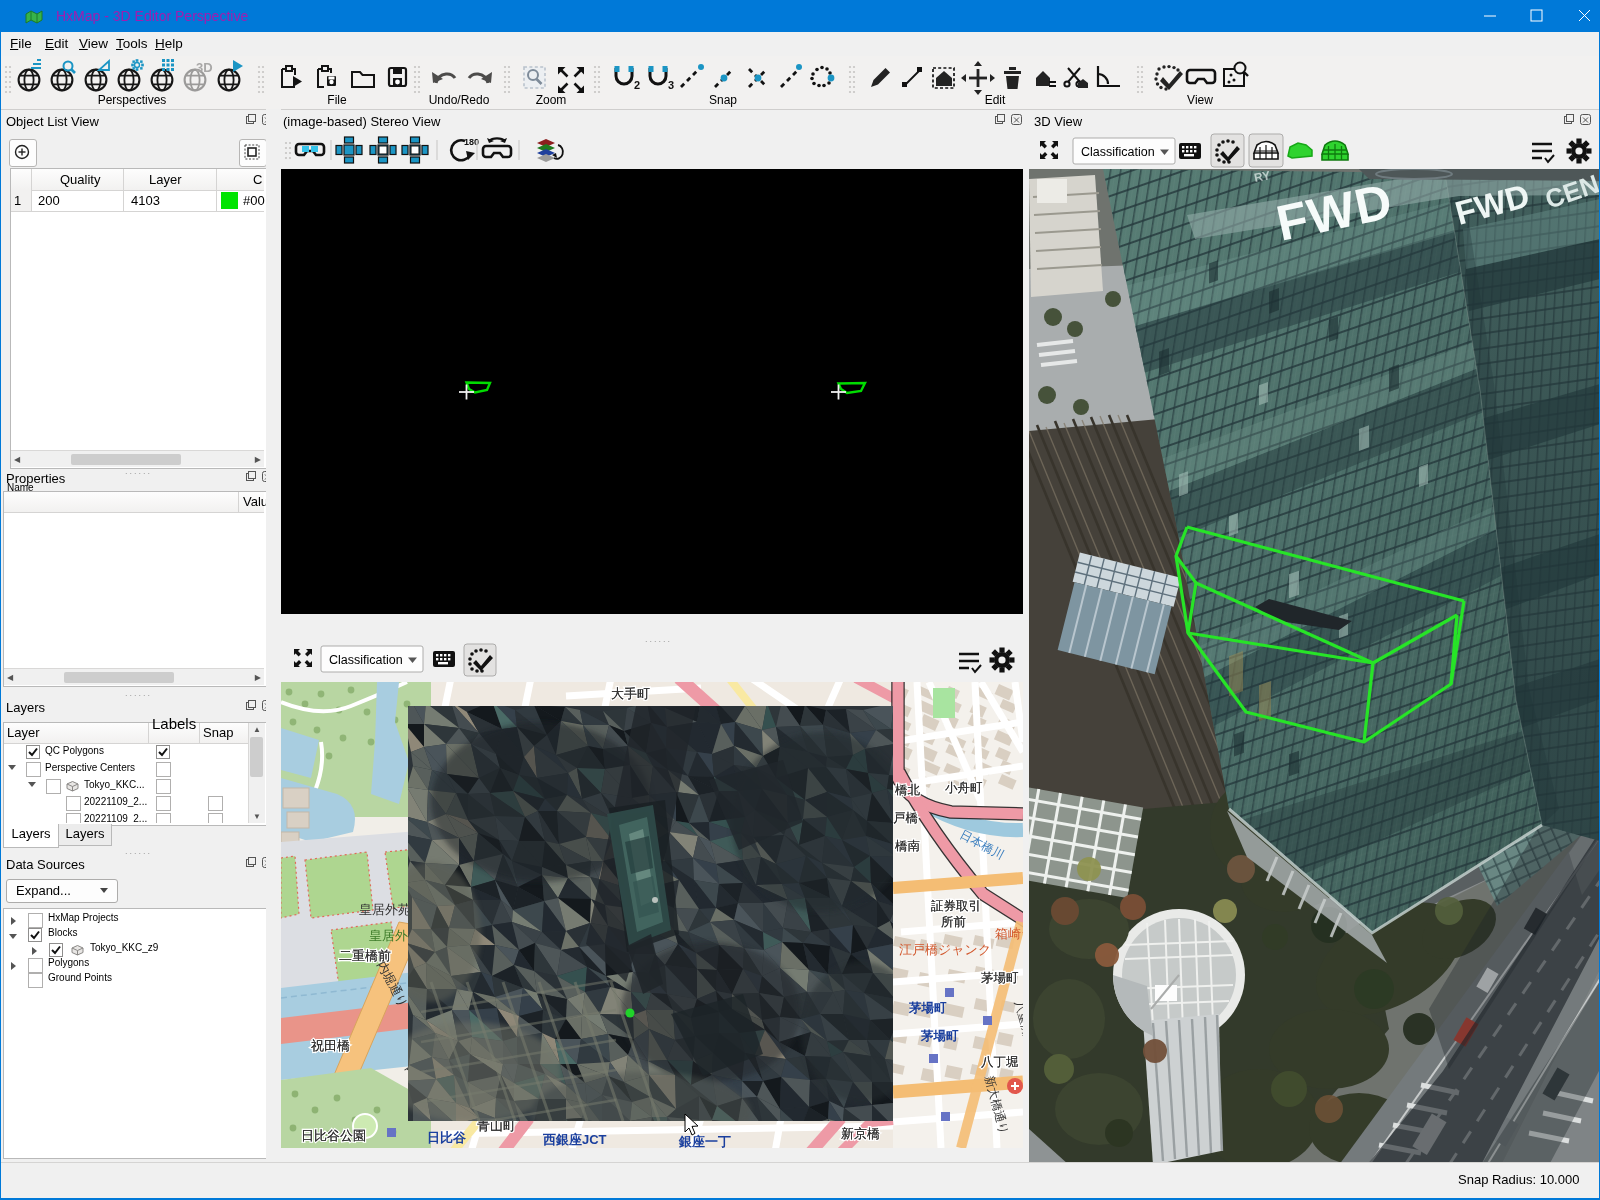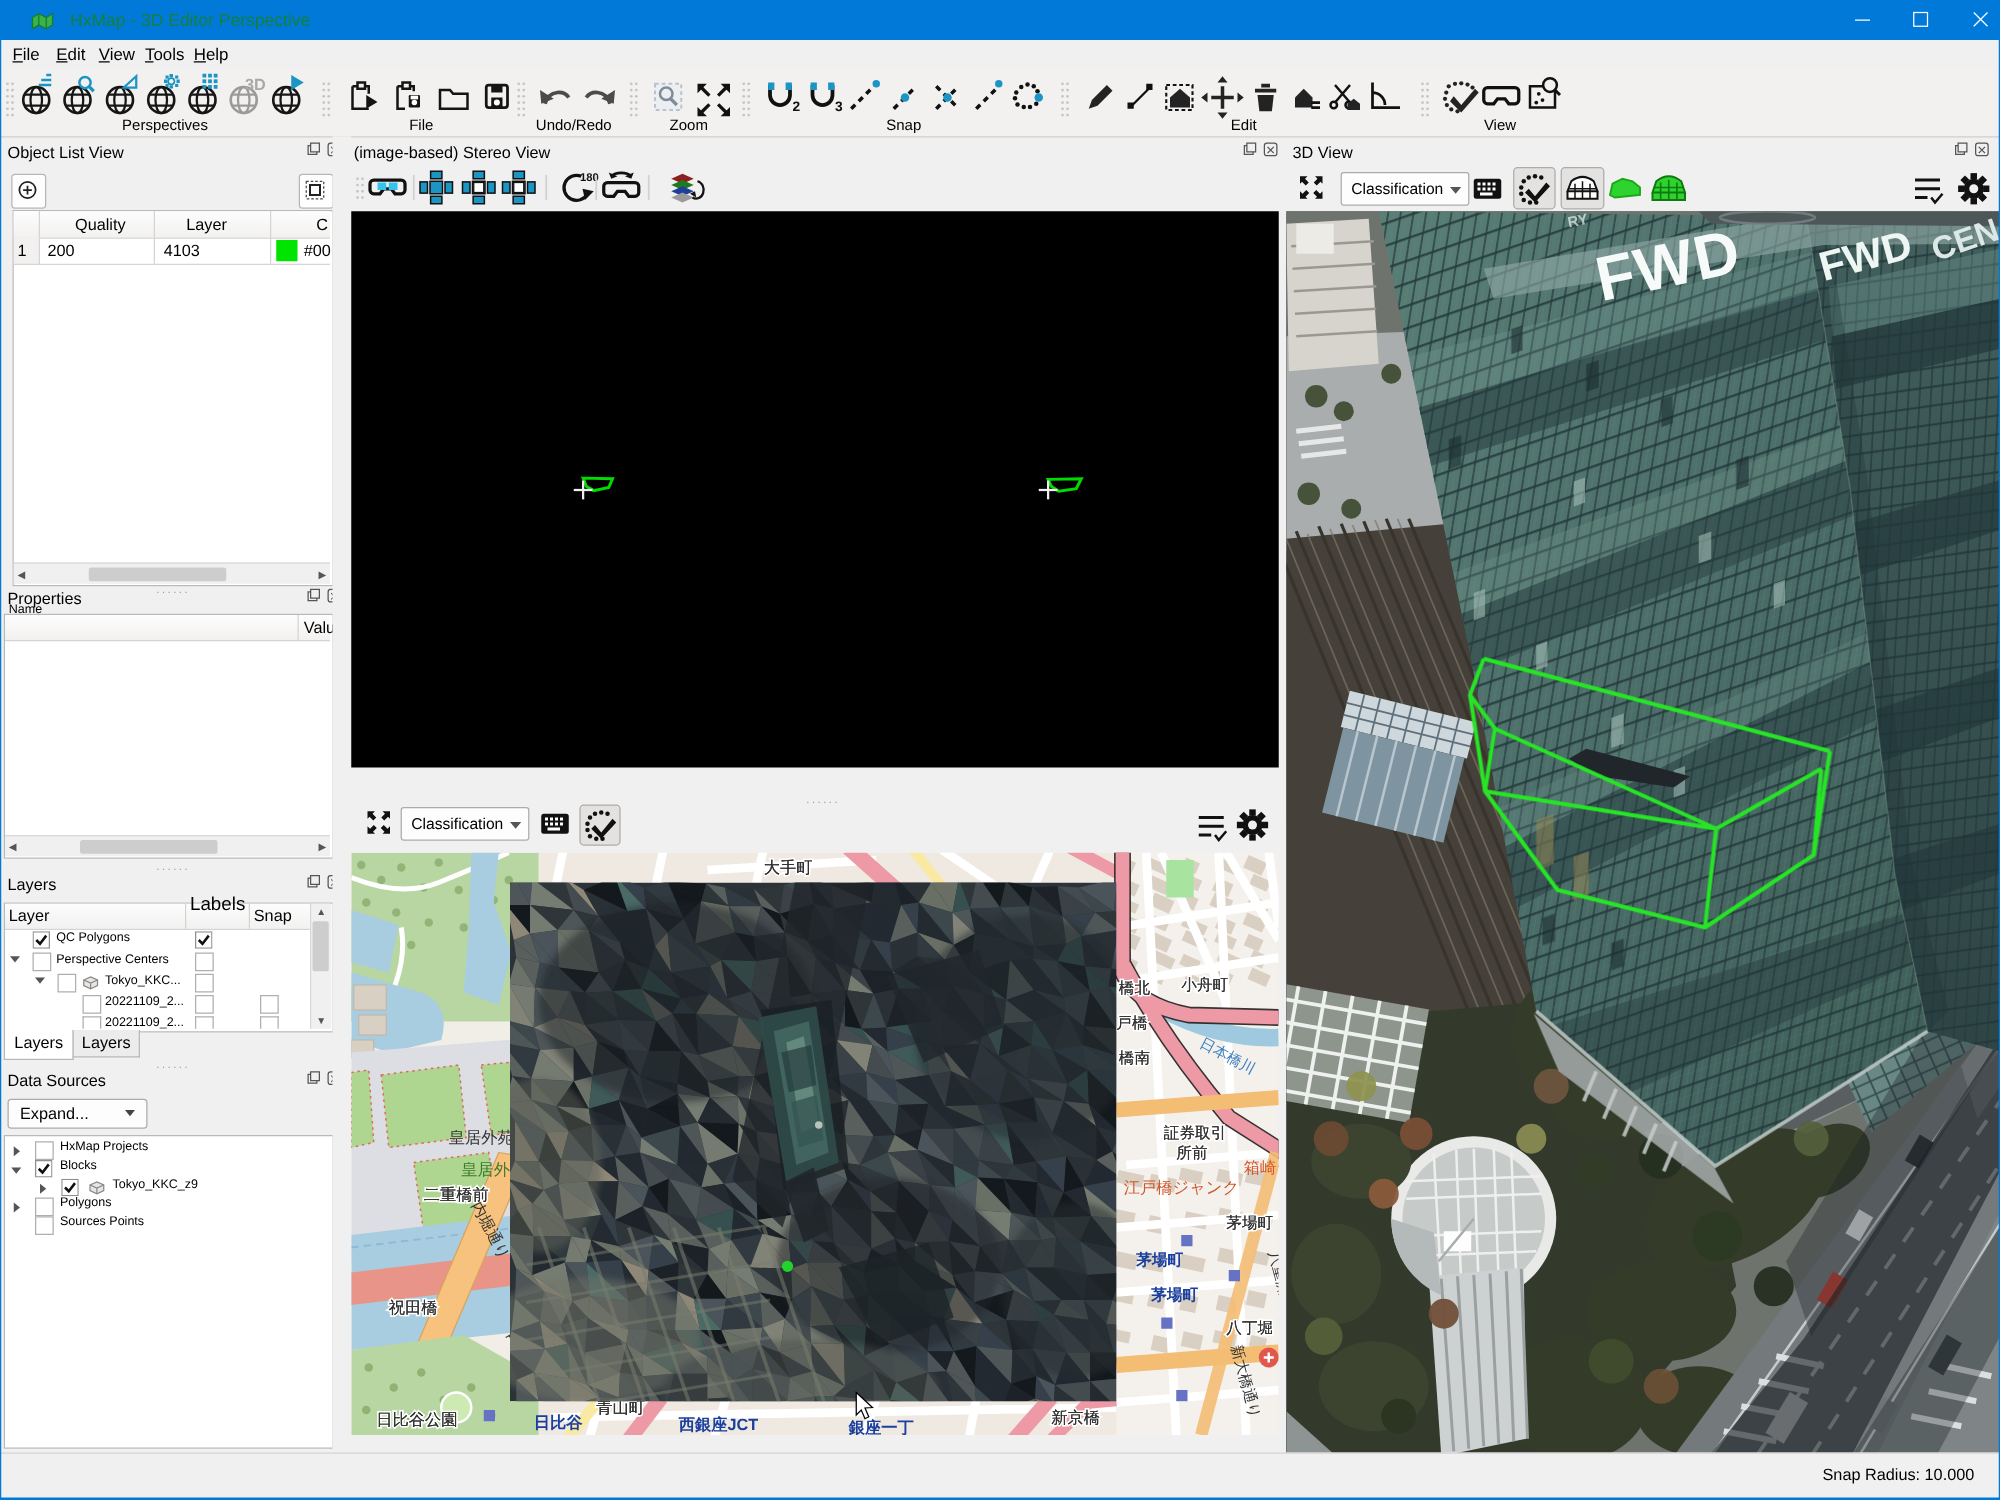--- a/index.html
+++ b/index.html
@@ -1,20 +1,20 @@
 <!DOCTYPE html>
 <html><head>
 <meta charset="utf-8">
 <style>
   html,body{margin:0;padding:0;}
   body{width:1600px;height:1200px;overflow:hidden;font-family:"Liberation Sans",sans-serif;background:#f0f0f0;position:relative;}
   .abs{position:absolute;}
   
   #titlebar{left:0;top:0;width:1600px;height:32px;background:#0079d8;color:#fff;}
-  #titletext{left:56px;top:8px;font-size:14px;color:#15803d;}
+  #titletext{left:56px;top:8px;font-size:14px;color:#a21caf;}
   #menubar{left:0;top:32px;width:1600px;height:24px;background:#f0f0f0;font-size:13.5px;color:#000;}
   .menuitem{position:absolute;top:4px;}
   .menuitem span{text-decoration:underline;}
   #toolbar{left:0;top:56px;width:1600px;height:53px;background:#f2f1f0;border-bottom:1px solid #cfcecd;}
   .grouplabel{position:absolute;top:37px;font-size:12px;color:#000;transform:translateX(-50%);}
   
   .ptitle{position:absolute;font-size:13px;color:#000;}
   .pbox{position:absolute;background:#fff;border:1px solid #b9b9b9;}
   .hdrrow{background:linear-gradient(#fdfdfd,#f2f1f0);border-bottom:1px solid #d5d4d3;}
   .hscroll{position:absolute;height:16px;background:#f0f0f0;border-top:1px solid #d9d8d7;}
@@ -399,21 +399,21 @@
     <svg class="abs" style="left:70px;top:943px" width="15" height="14">
         <polygon points="2,5 7.5,2.5 13,5 13,9.5 7.5,12 2,9.5" fill="#e8e6e4" stroke="#8a8886" stroke-width="1"></polygon>
         <polyline points="2,5 7.5,7.5 13,5" fill="none" stroke="#8a8886" stroke-width="1"></polyline>
         <line x1="7.5" y1="7.5" x2="7.5" y2="12" stroke="#8a8886" stroke-width="1"></line>
       </svg>
     <div class="abs tree" style="left:90px;top:942px">Tokyo_KKC_z9</div>
     <span class="abs" style="left:11px;top:962px;width:0;height:0;border-top:4px solid transparent;border-bottom:4px solid transparent;border-left:5px solid #555"></span>
     <div class="cb" style="left:28px;top:958px"></div>
     <div class="abs tree" style="left:48px;top:957px">Polygons</div>
     <div class="cb" style="left:28px;top:973px"></div>
-    <div class="abs tree" style="left:48px;top:972px">Sources Points</div>
+    <div class="abs tree" style="left:48px;top:972px">Ground Points</div>
   </div>
 
 </div>
 
 <svg class="abs" style="left:244px;top:113px" width="30" height="14" id="pb1">
     <g fill="none" stroke="#555" stroke-width="1">
       <rect x="2.5" y="3.5" width="7" height="7"></rect>
       <rect x="4.5" y="1.5" width="7" height="7" fill="#f0f0f0"></rect>
       <rect x="18.5" y="1.5" width="10" height="10" rx="2"></rect>
       <path d="M21 4.5 l5 5 M26 4.5 l-5 5"></path>

